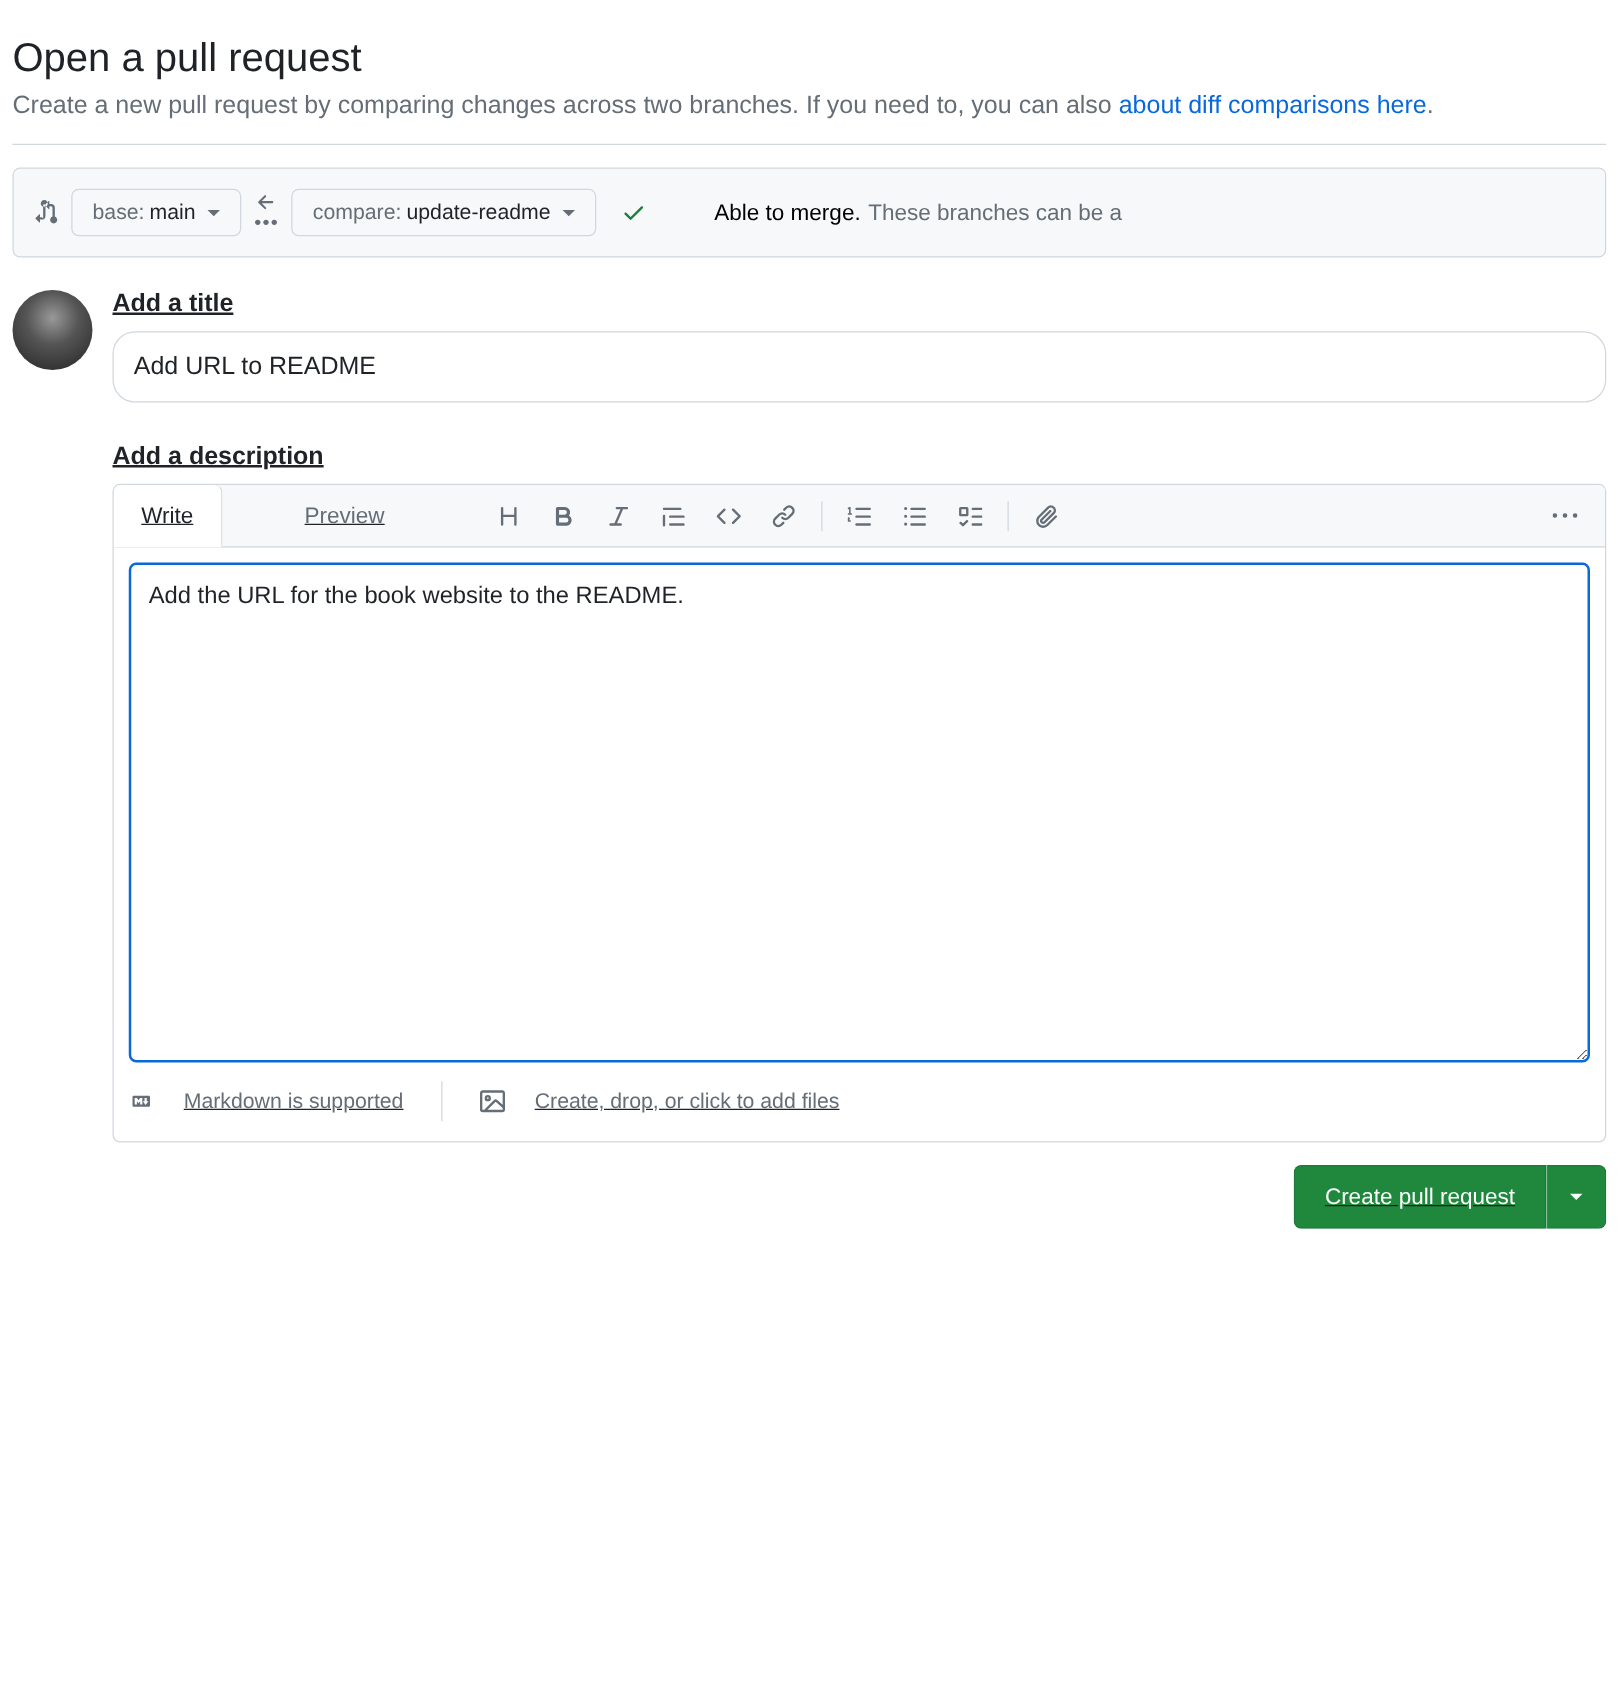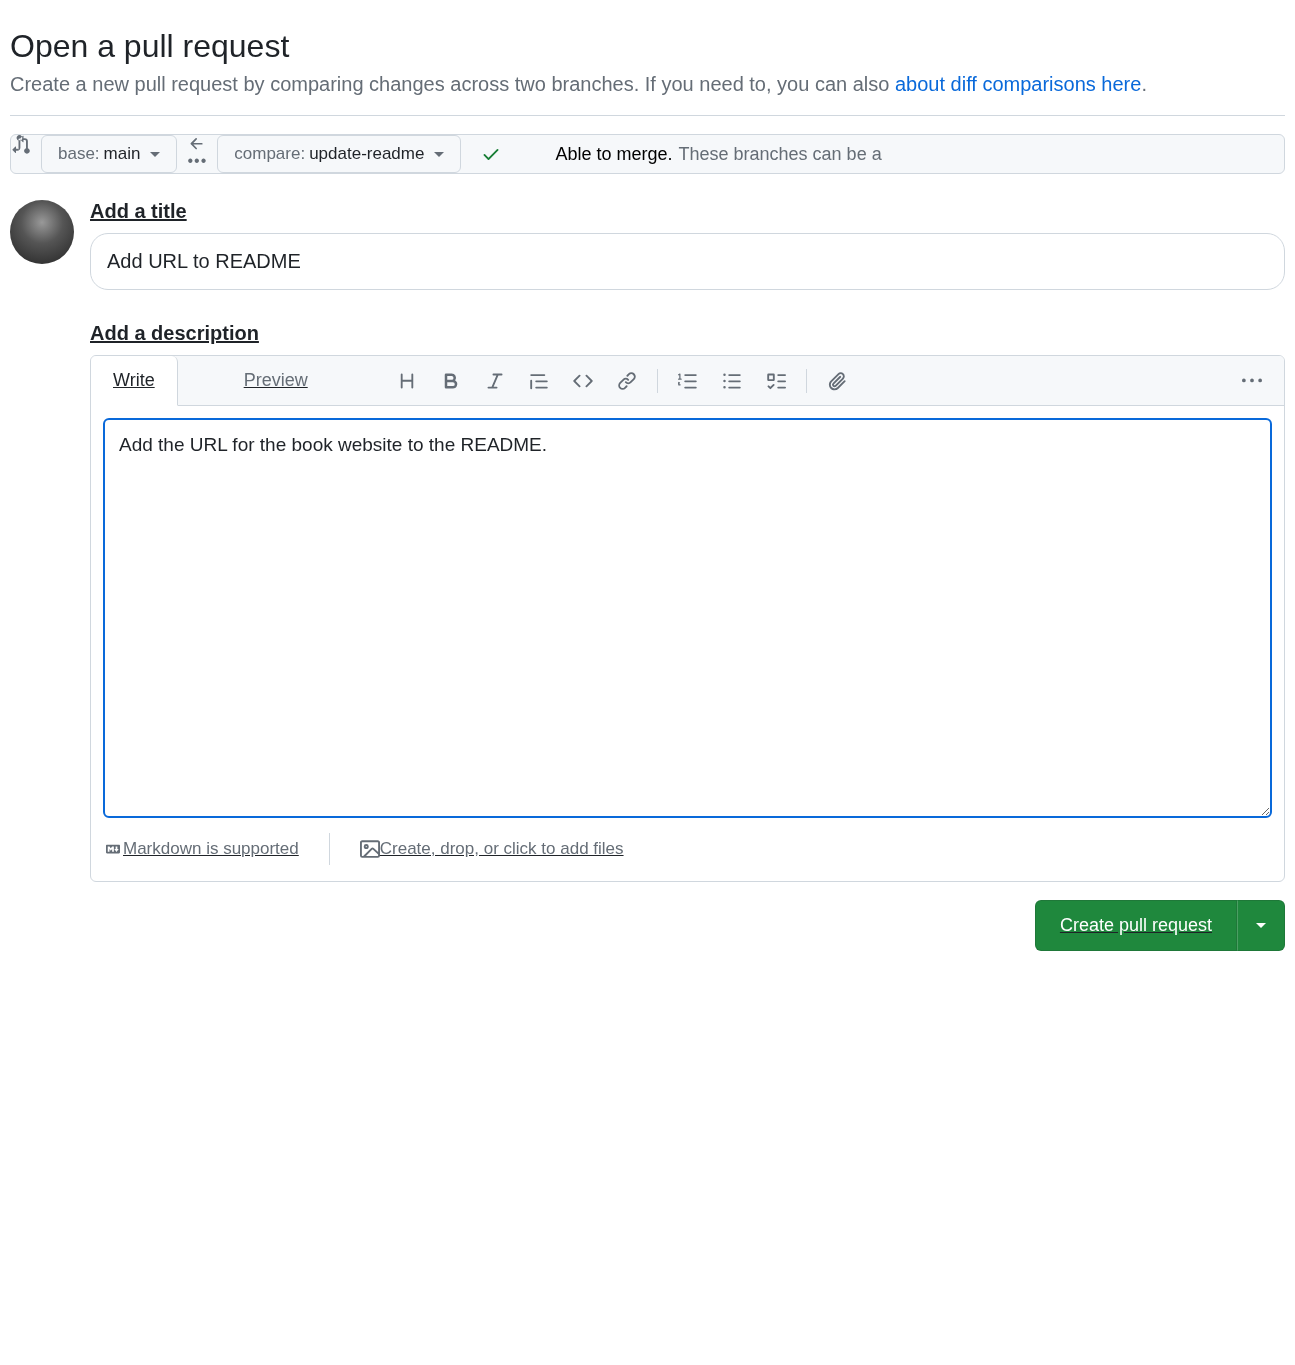--- a/index.html
+++ b/index.html
@@ -34,21 +34,23 @@
     }
     .divider {
       border: none;
       border-top: 1px solid #d0d7de;
       margin-bottom: 18px;
     }
     .compare-bar {
       background: #f6f8fa;
       border: 1px solid #d0d7de;
       border-radius: 6px;
-      display: flex;
+      padding: 16px;
+      display: flex;
+      align-items: center;
       gap: 10px;
       margin-bottom: 26px;
       overflow: hidden;
     }
     .compare-icon {
       fill: #656d76;
       width: 20px;
       height: 20px;
       flex-shrink: 0;
     }
@@ -222,21 +224,21 @@
       display: flex;
       align-items: center;
       padding: 0 12px 16px 12px;
       gap: 30px;
       font-size: 17px;
       color: #656d76;
     }
     .footer-item {
       display: flex;
       align-items: center;
-      gap: 0;
+      gap: 24px;
       cursor: pointer;
     }
     .footer-item svg {
       fill: #656d76;
     }
     .footer-divider {
       width: 1px;
       height: 32px;
       background: #d0d7de;
     }

